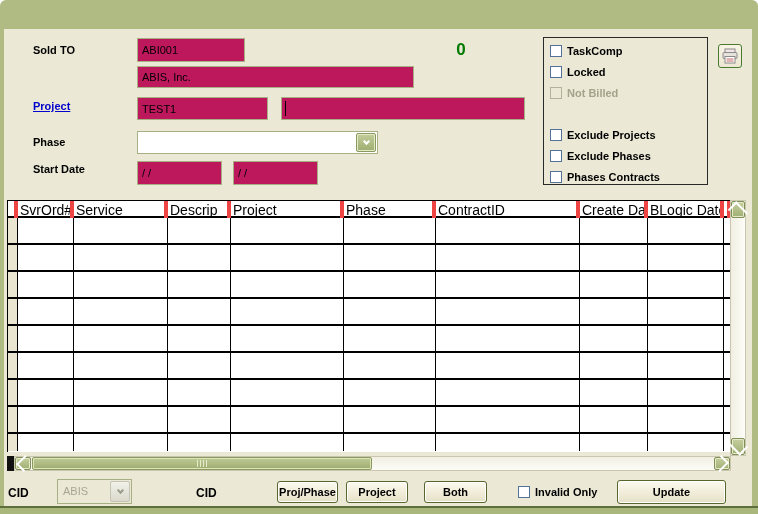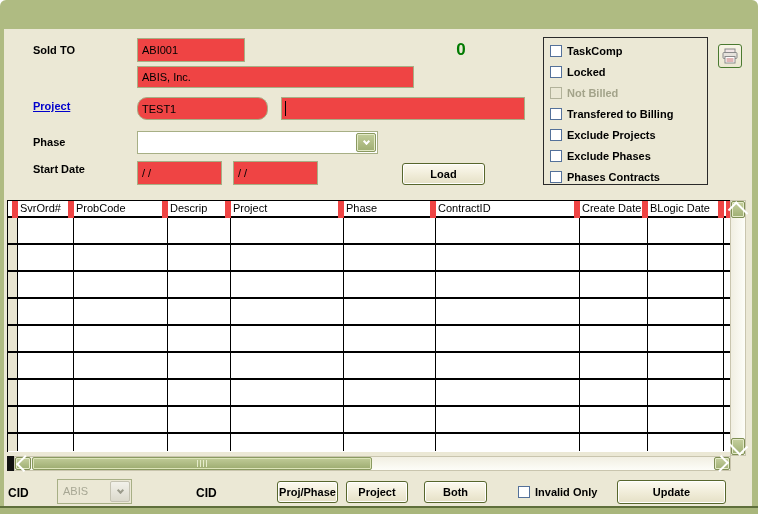--- a/index.html
+++ b/index.html
@@ -38,21 +38,21 @@
   .glyph-x{ color:#fff; font-size:13px; font-weight:bold; line-height:1; }
 
   
   .client{ position:absolute; left:4px; top:29px; width:748px; height:477px; background:#EBE8D5; }
   .bottom-frame{ position:absolute; left:0; top:506px; width:758px; height:8px; background:#A9B67C; border-top:2px solid #5F6F3B; }
 
   .lbl{ position:absolute; font-size:11px; font-weight:bold; color:#000; white-space:nowrap; }
   .link{ color:#0000CC; text-decoration:underline; cursor:pointer; }
 
   .tfield{
-    position:absolute; background:#ef4444; border:1px solid #A7AF85;
+    position:absolute; background:#be185d; border:1px solid #A7AF85;
     font-family:"Liberation Sans",sans-serif; font-size:11px; color:#000; padding-left:4px;
   }
   .count{ position:absolute; left:448px; top:40px; width:26px; text-align:center;
     font-size:17px; font-weight:bold; color:#007A00; }
 
   
   .combo{ position:absolute; background:#fff; border:1px solid #A7AF85; }
   .combo .arrow{
     position:absolute; right:1px; top:1px; bottom:1px; width:20px;
     background:linear-gradient(180deg,#C2CD9A,#9FAE72); border:1px solid #8A9960;
@@ -94,21 +94,21 @@
     display:flex; align-items:center; justify-content:center;
   }
 
   
   .grid{
     position:absolute; left:7px; top:200px; width:723px; height:252px;
     background:#fff; border-top:1px solid #000; border-left:1px solid #000; overflow:hidden;
   }
   .g-header{ display:flex; height:17px; border-bottom:2px solid #000; background:#fff; }
   .gh-cell{
-    height:100%; border-right:6px solid #ef4444; font-size:11px; color:#000;
+    height:100%; border-right:4px solid #ef4444; font-size:14px; color:#000;
     padding:1px 0 16px 2px; overflow:hidden; white-space:nowrap; flex:none;
   }
   .g-body{ overflow:hidden; height:233px; }
   .g-row{ display:flex; height:27px; border-bottom:2px solid #000; }
   .g-cell{ height:100%; border-right:1px solid #000; flex:none; }
   .g-cell.sel{ background:#E9E5D1; }
 
   
   .sbtn{
     position:absolute; background:linear-gradient(180deg,#C5CF9E,#9FAF73);
@@ -143,51 +143,46 @@
   <div class="bottom-frame"></div>
 
   <div class="lbl" style="left:33px; top:44px;">Sold TO</div>
   <a class="lbl link" style="left:33px; top:100px;">Project</a>
   <div class="lbl" style="left:33px; top:136px;">Phase</div>
   <div class="lbl" style="left:33px; top:163px;">Start Date</div>
 
   <input class="tfield" style="left: 137px; top: 38px; width: 108px; height: 24px;" value="ABI001">
   <input class="tfield" style="left: 137px; top: 66px; width: 277px; height: 22px;" value="ABIS, Inc.">
   <div class="count">0</div>
-  <input class="tfield" style="left: 137px; top: 97px; width: 131px; height: 23px; border-radius: 10px;" value="TEST1">
+  <input class="tfield" style="left: 137px; top: 97px; width: 131px; height: 23px;" value="TEST1">
   <input class="tfield" style="left: 281px; top: 97px; width: 244px; height: 23px;" value="">
   <div class="caret"></div>
 
   <div class="combo" style="left:137px; top:131px; width:241px; height:23px;">
     <span class="combo-text"></span>
     <span class="arrow">
         <span class="chev down"></span>
       </span>
   </div>
 
   <input class="tfield" style="left: 137px; top: 161px; width: 85px; height: 24px;" value="/ /">
   <input class="tfield" style="left: 233px; top: 161px; width: 85px; height: 24px;" value="/ /">
-  <button class="xpbtn" style="left:402px; top:163px; width:83px; height:22px;">Load</button>
 
   <div class="filter-panel">
     <label class="chk" style="top:5px;">
       <span class="box"></span>
       <span class="chk-label">TaskComp</span>
     </label>
     <label class="chk" style="top:26px;">
       <span class="box"></span>
       <span class="chk-label">Locked</span>
     </label>
     <label class="chk disabled" style="top:47px;">
       <span class="box"></span>
       <span class="chk-label">Not Billed</span>
-    </label>
-    <label class="chk" style="top:68px;">
-      <span class="box"></span>
-      <span class="chk-label">Transfered to Billing</span>
     </label>
     <label class="chk" style="top:89px;">
       <span class="box"></span>
       <span class="chk-label">Exclude Projects</span>
     </label>
     <label class="chk" style="top:110px;">
       <span class="box"></span>
       <span class="chk-label">Exclude Phases</span>
     </label>
     <label class="chk" style="top:131px;">
@@ -203,21 +198,21 @@
       <rect x="4" y="8.5" width="10" height="6.5" fill="#FFFFFF" stroke="#8A8A8A"></rect>
       <line x1="5.5" y1="11" x2="12.5" y2="11" stroke="#C26A6A"></line>
       <line x1="5.5" y1="13" x2="12.5" y2="13" stroke="#C26A6A"></line>
     </svg>
   </div>
 
   <div class="grid">
     <div class="g-header">
         <div class="gh-cell" style="width: 10px;"></div>
         <div class="gh-cell" style="width: 56px;">SvrOrd#</div>
-        <div class="gh-cell" style="width: 94px;">ProbCode</div>
+        <div class="gh-cell" style="width: 94px;">Service</div>
         <div class="gh-cell" style="width: 63px;">Descrip</div>
         <div class="gh-cell" style="width: 113px;">Project</div>
         <div class="gh-cell" style="width: 92px;">Phase</div>
         <div class="gh-cell" style="width: 144px;">ContractID</div>
         <div class="gh-cell" style="width: 68px;">Create Date</div>
         <div class="gh-cell" style="width: 76px;">BLogic Date</div>
         <div class="gh-cell" style="width: 7px;">S</div>
       </div>
     <div class="g-body">
         <div class="g-row">

